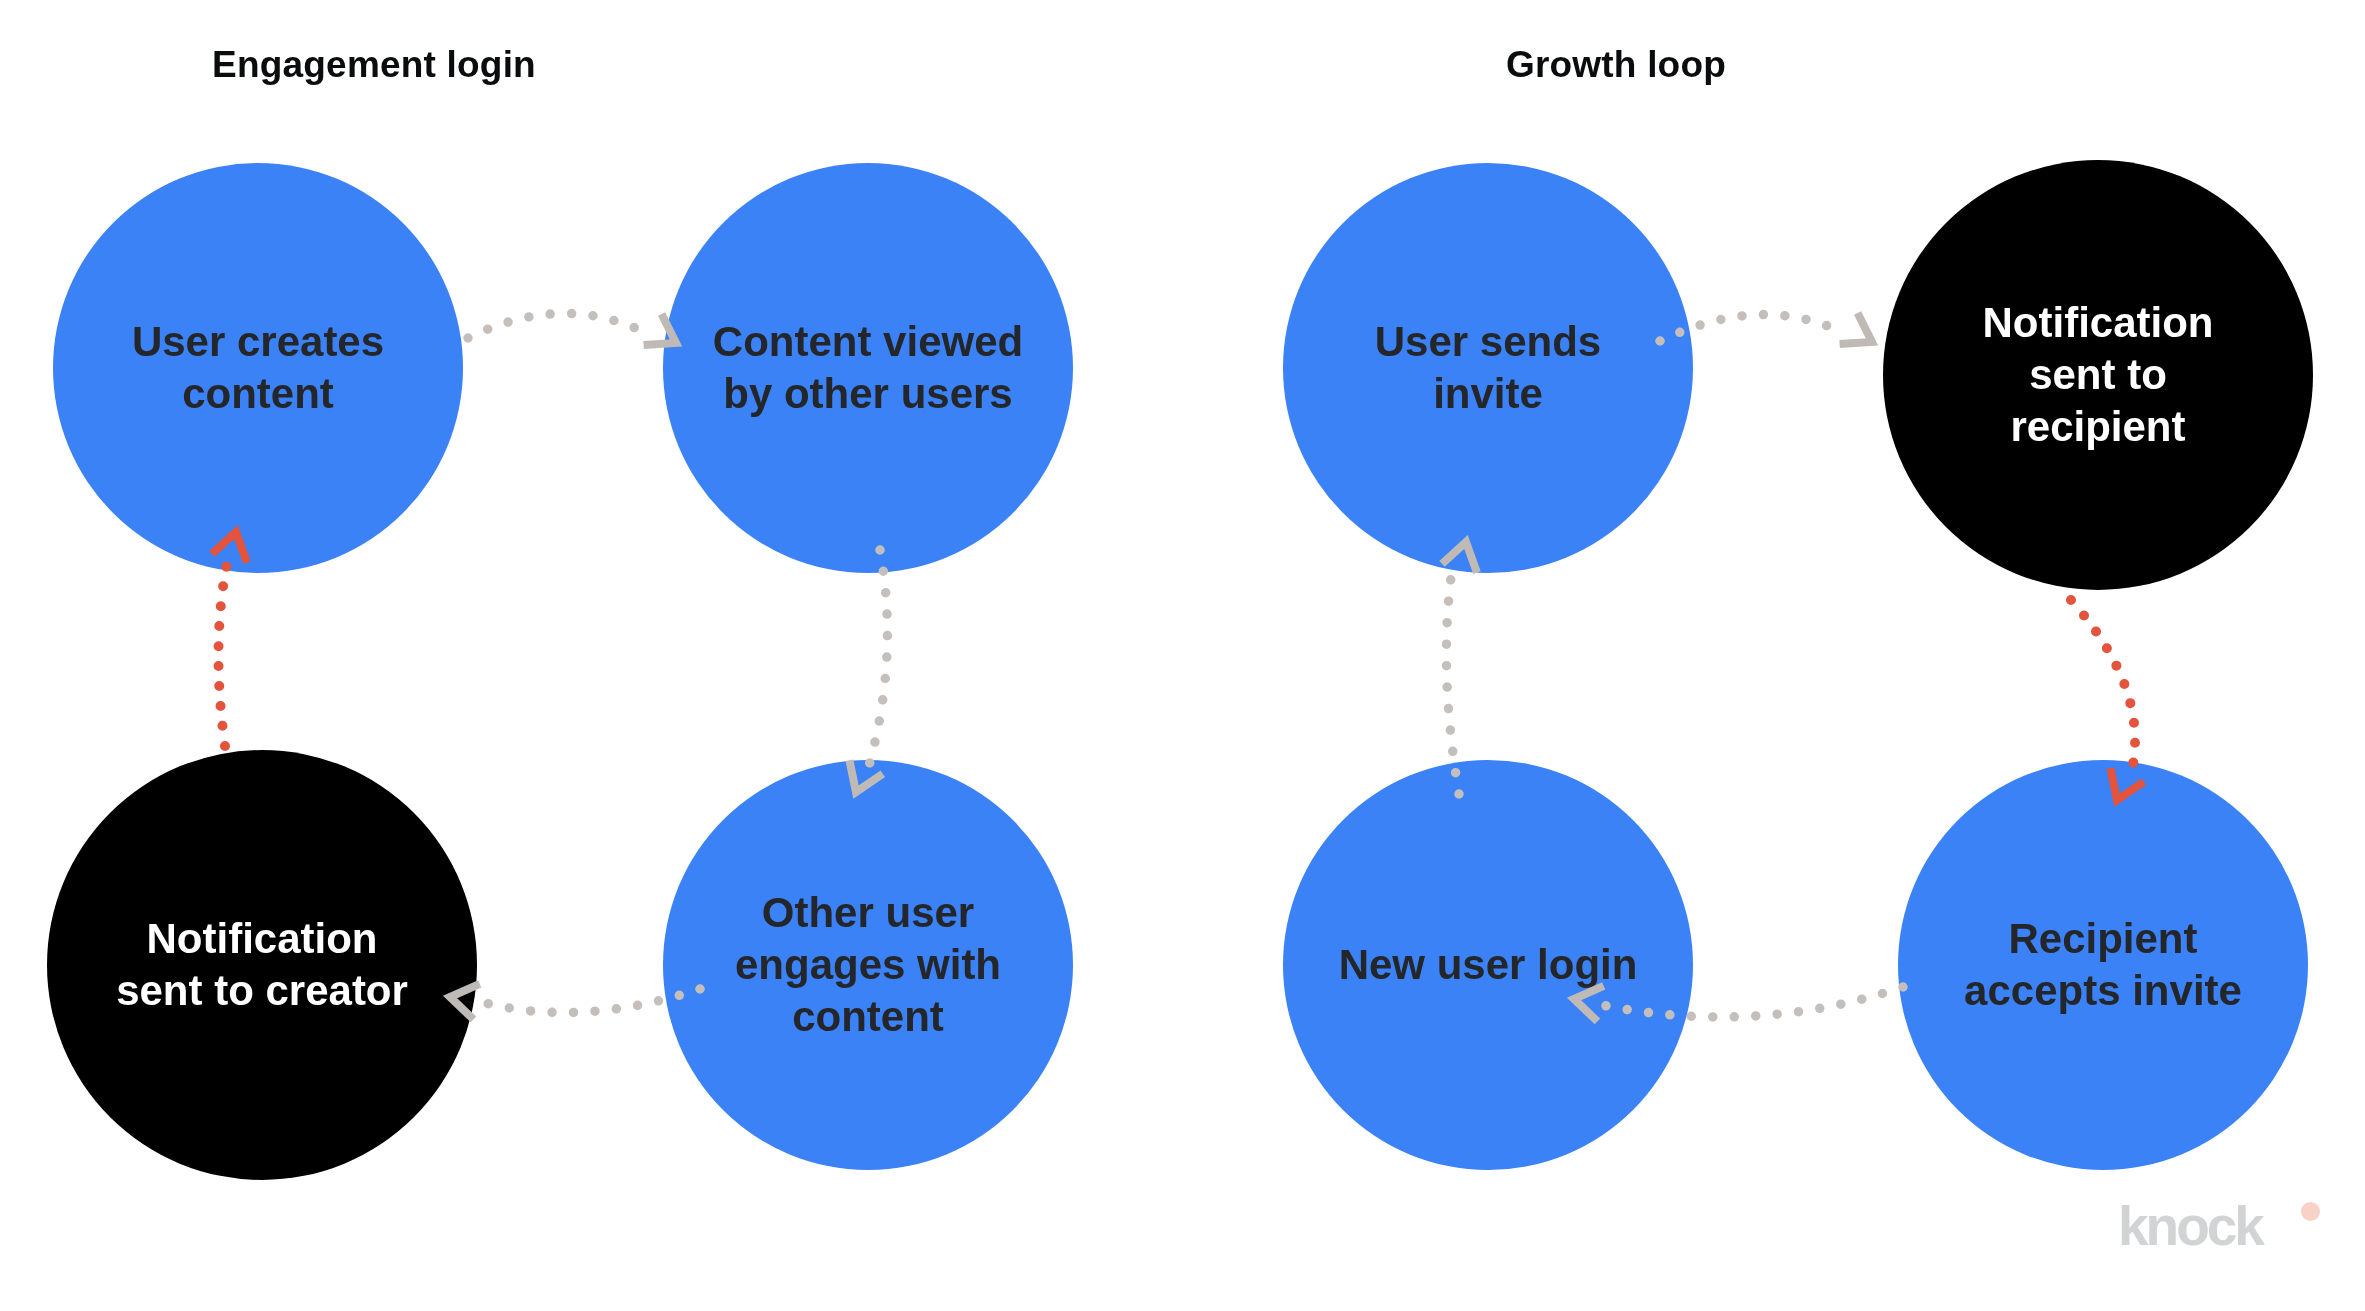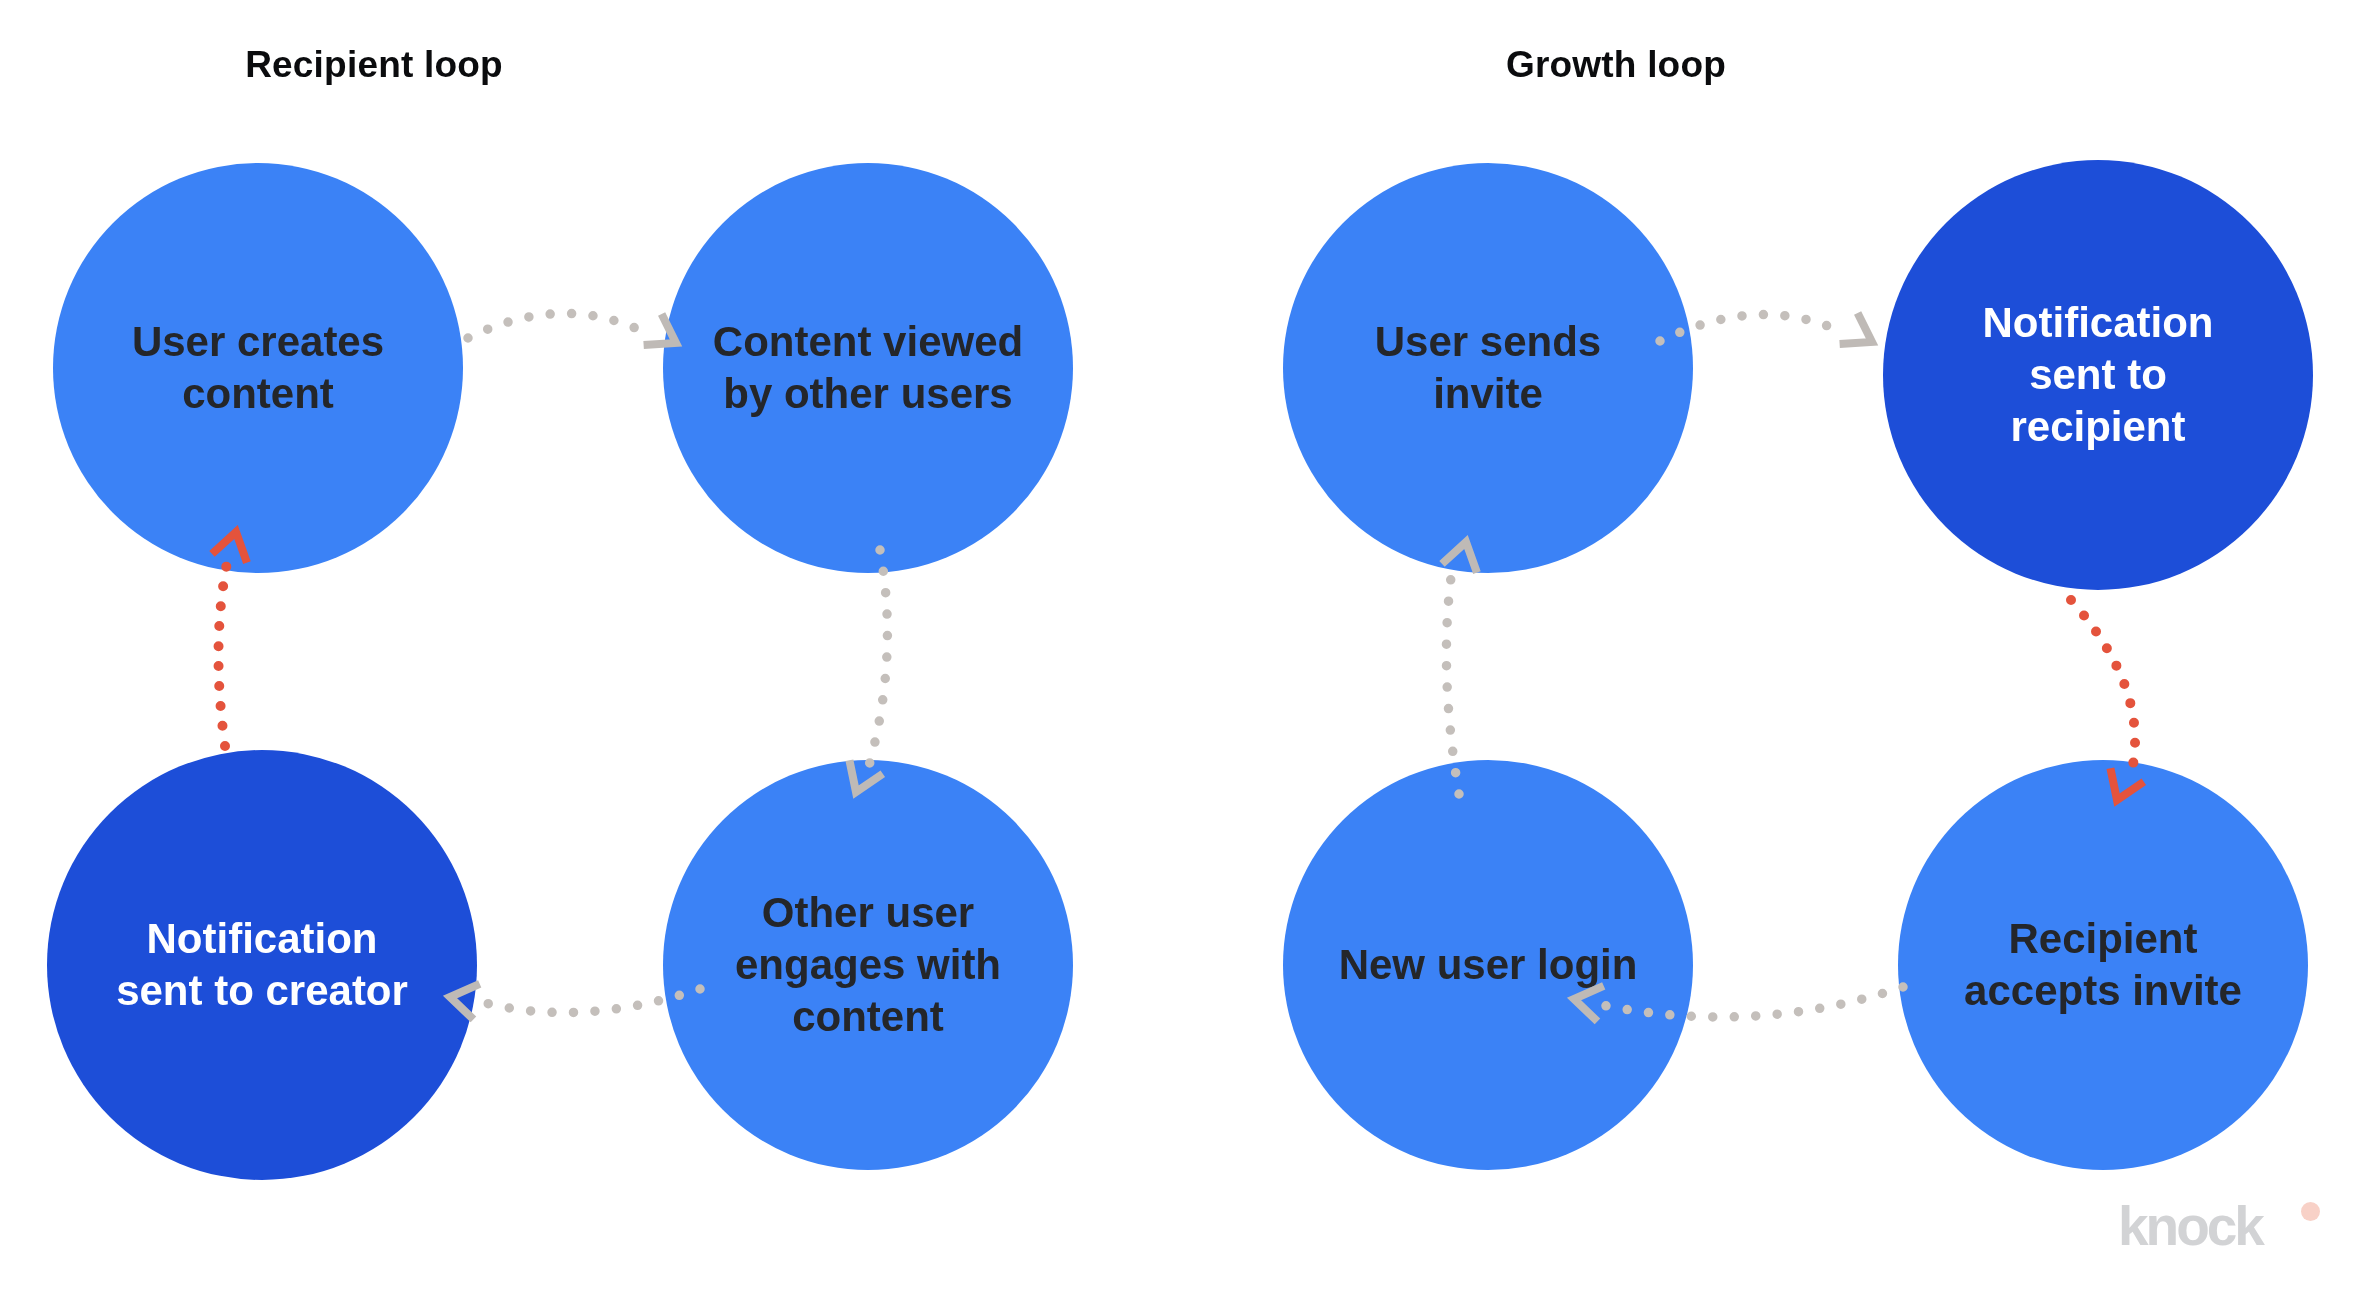--- a/index.html
+++ b/index.html
@@ -9,21 +9,21 @@
 
   .loop-title{position:absolute;width:640px;text-align:center;
     font-size:37px;font-weight:bold;color:#0b0c0e;letter-spacing:0.2px;}
   #title-engagement{left:54px;top:44px;}
   #title-growth{left:1296px;top:44px;}
 
   .node{position:absolute;border-radius:50%;display:flex;align-items:center;
     justify-content:center;text-align:center;font-weight:bold;
     white-space:pre-line;font-size:42px;line-height:1.24;}
   .node.gray{background:#3b82f6;color:#24262A;width:410px;height:410px;}
-  .node.red{background:#1d4ed8;color:#ffffff;width:430px;height:430px;}
+  .node.red{background:#000000;color:#ffffff;width:430px;height:430px;}
 
   #node-a1{left:53px;top:163px;}
   #node-a2{left:663px;top:163px;}
   #node-a3{left:47px;top:750px;}
   #node-a4{left:663px;top:760px;}
   #node-b1{left:1283px;top:163px;}
   #node-b2{left:1883px;top:160px;}
   #node-b3{left:1283px;top:760px;}
   #node-b4{left:1898px;top:760px;}
 
@@ -38,21 +38,21 @@
   .logo{position:absolute;left:2118px;top:1194px;font-size:55px;
     font-weight:bold;color:#D2D3D5;letter-spacing:-3px;}
   .logo-dot{position:absolute;left:183px;top:8px;width:19px;height:19px;
     border-radius:50%;background:#F8D1C7;}
 </style>
 </head>
 <body>
 
 <div class="canvas">
 
-  <div class="loop-title" id="title-engagement">Recipient loop</div>
+  <div class="loop-title" id="title-engagement">Engagement login</div>
 
   <div class="loop-title" id="title-growth">Growth loop</div>
 
   <div class="node gray" id="node-a1">User creates
 content</div>
 
   <div class="node gray" id="node-a2">Content viewed
 by other users</div>
 
   <div class="node red" id="node-a3">Notification

